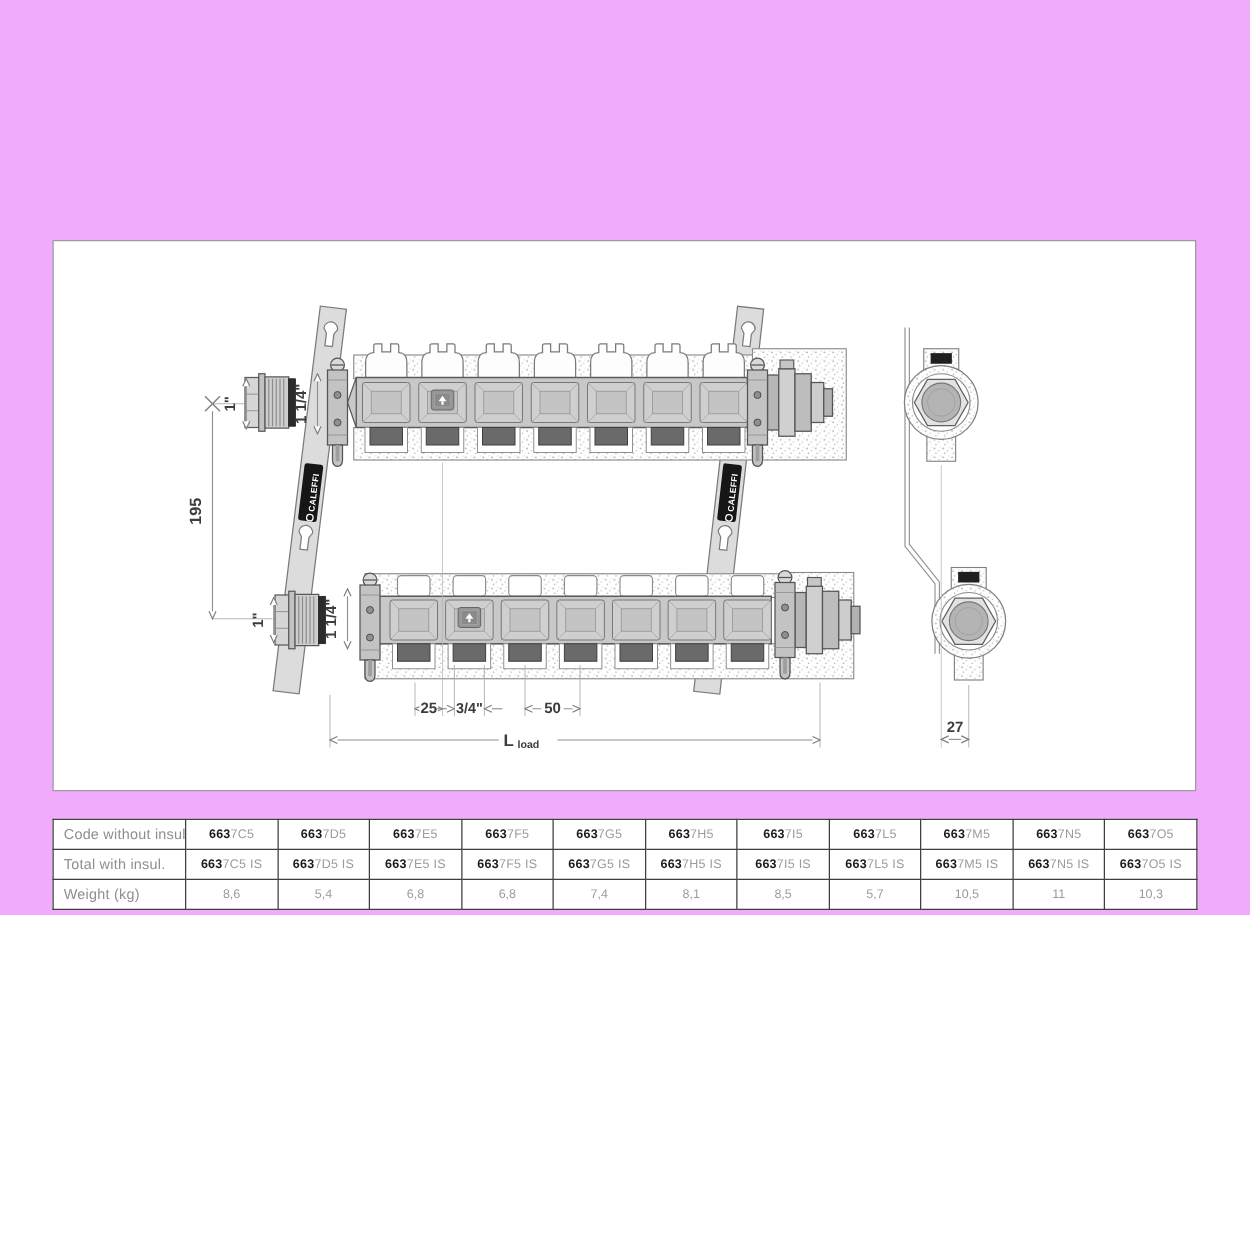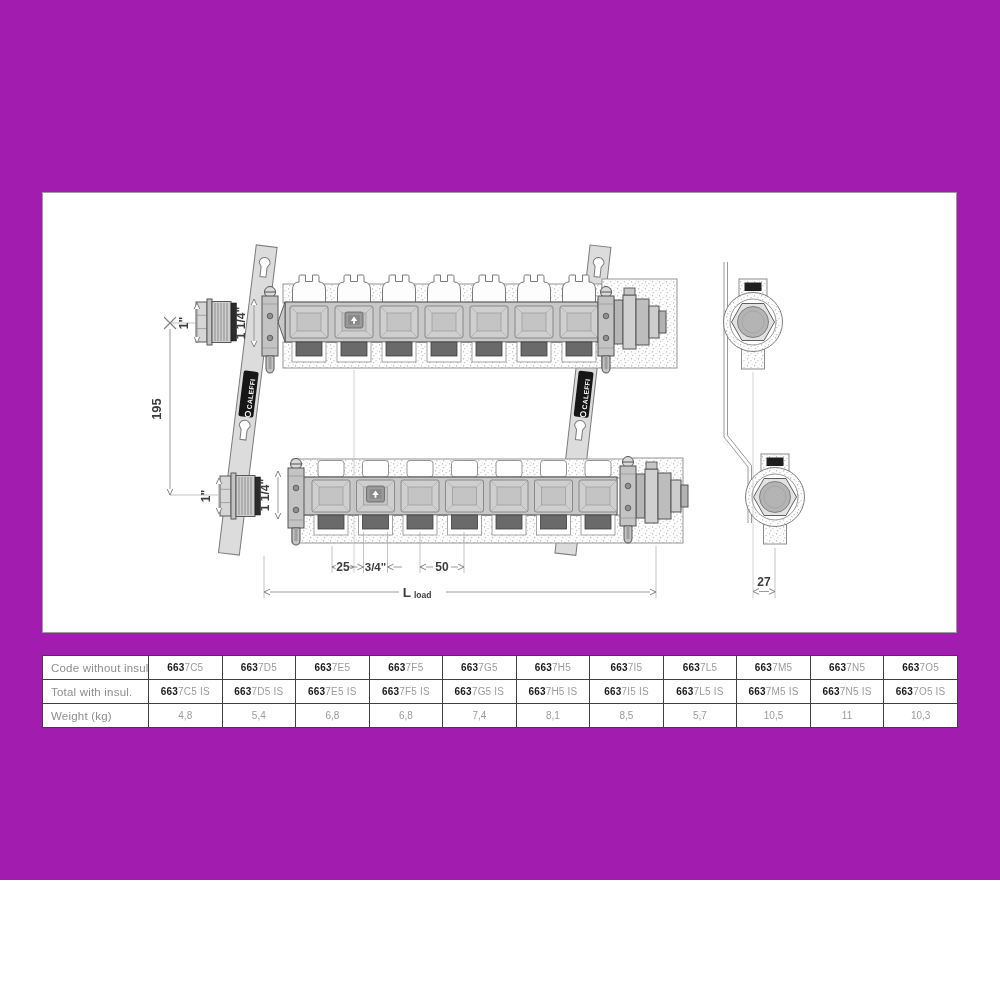--- a/index.html
+++ b/index.html
@@ -1,16 +1,16 @@
 <!DOCTYPE html>
 <html><head>
 <meta charset="utf-8">
 <style>
   html,body{margin:0;padding:0;background:#fff;}
-  #page{position:relative;width:1000px;height:880px;background:#a21caf;overflow:hidden;
+  #page{position:relative;width:1000px;height:732px;background:#f0abfc;overflow:hidden;
         font-family:"Liberation Sans",sans-serif;text-decoration:underline;}
   #drawing{position:absolute;left:0;top:0;}
   .dimline{stroke:#8f8f8f;stroke-width:0.9;fill:none;}
   .extline{stroke:#ababab;stroke-width:0.7;fill:none;}
   .extthin{stroke:#b5b5b5;stroke-width:0.6;fill:none;}
   .dimtext{fill:#3d3d3d;font-weight:bold;font-family:"Liberation Sans",sans-serif;}
   
   #spec-table{position:absolute;left:42px;top:655px;width:916px;border-collapse:collapse;
               table-layout:fixed;background:#fff;}
   #spec-table td,#spec-table th{border:1px solid #3f3f3f;height:23px;padding:0;
@@ -313,21 +313,21 @@
           <td><span class="code-bold">663</span><span class="code-light">7G5 IS</span></td>
           <td><span class="code-bold">663</span><span class="code-light">7H5 IS</span></td>
           <td><span class="code-bold">663</span><span class="code-light">7I5 IS</span></td>
           <td><span class="code-bold">663</span><span class="code-light">7L5 IS</span></td>
           <td><span class="code-bold">663</span><span class="code-light">7M5 IS</span></td>
           <td><span class="code-bold">663</span><span class="code-light">7N5 IS</span></td>
           <td><span class="code-bold">663</span><span class="code-light">7O5 IS</span></td>
         </tr>
         <tr>
           <th class="rowlabel">Weight (kg)</th>
-          <td class="val-light">4,8</td>
+          <td class="val-light">8,6</td>
           <td class="val-light">5,4</td>
           <td class="val-light">6,8</td>
           <td class="val-light">6,8</td>
           <td class="val-light">7,4</td>
           <td class="val-light">8,1</td>
           <td class="val-light">8,5</td>
           <td class="val-light">5,7</td>
           <td class="val-light">10,5</td>
           <td class="val-light">11</td>
           <td class="val-light">10,3</td>

